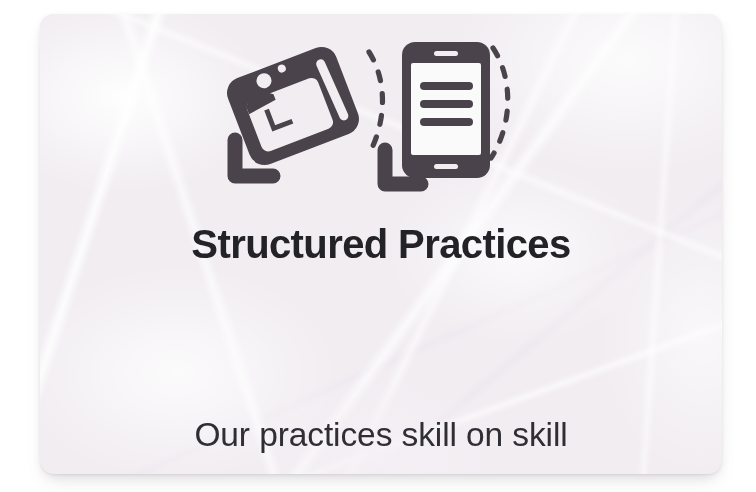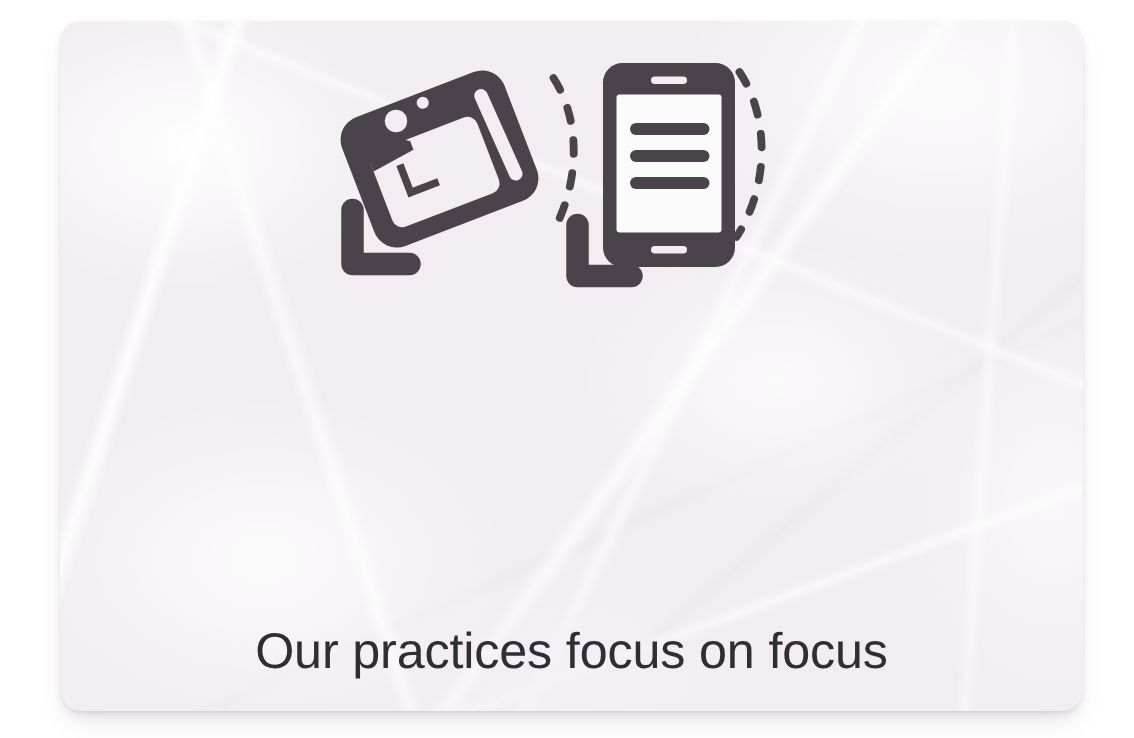--- a/index.html
+++ b/index.html
@@ -161,21 +161,22 @@
             <rect x="199" y="86" width="53" height="8" rx="4" ry="4" fill="#4a434c"></rect>
           </g>
         </g>
 
         <g>
           <path d="M 164 118 L 164 152 L 200 152" fill="none" stroke="#4a434c" stroke-width="15" stroke-linecap="round" stroke-linejoin="round"></path>
         </g>
       </svg>
     </div>
 
+    <div class="title">Structured Practices</div>
 
     <div class="body-copy">
-      <span class="line">Our practices focus on focus</span>
+      <span class="line">Our practices skill on skill</span>
       
       
     </div>
 
   </div>
 </div>
 
 </body></html>

